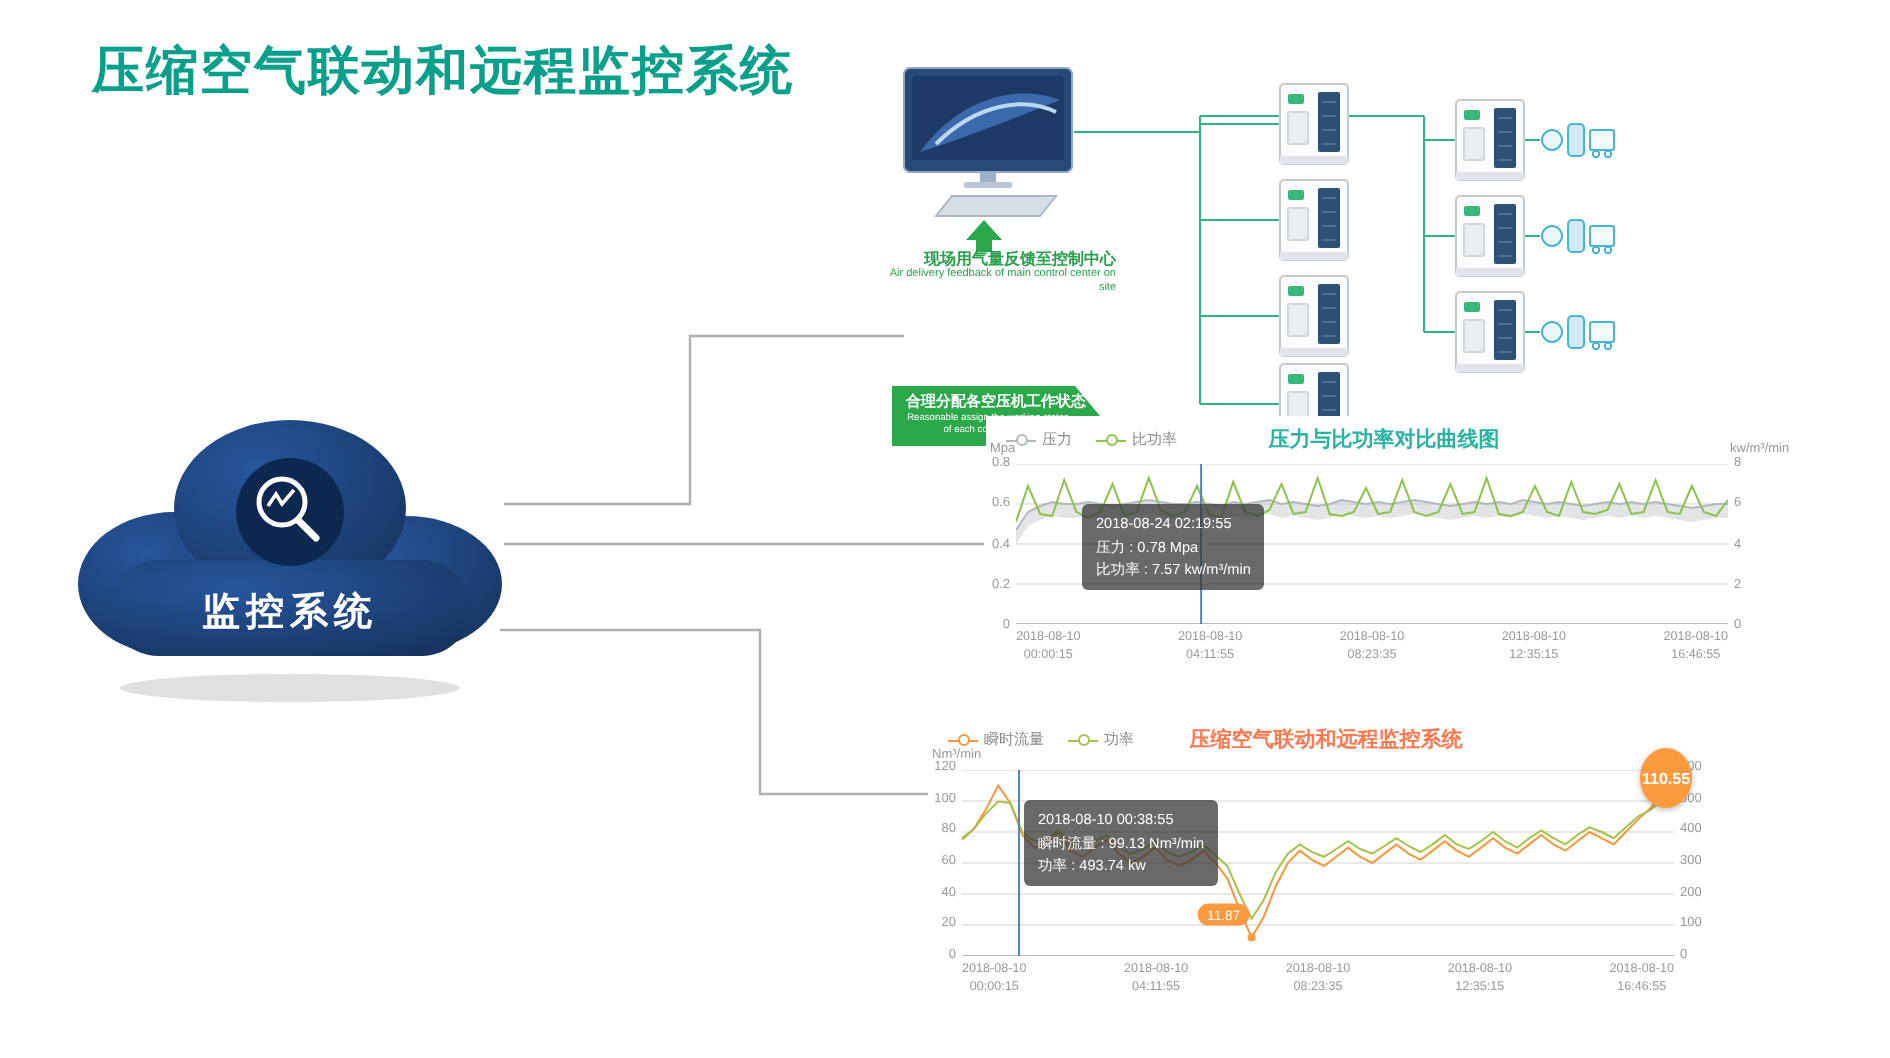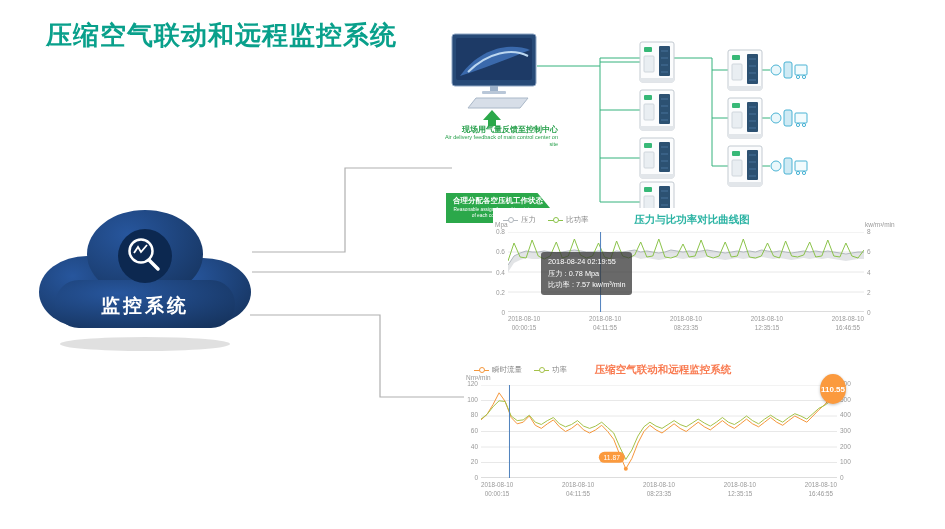--- a/index.html
+++ b/index.html
@@ -355,16 +355,21 @@
         </div>
         <div>
           <div>2018-08-10</div>
           <div>12:35:15</div>
         </div>
         <div>
           <div>2018-08-10</div>
           <div>16:46:55</div>
         </div>
       </div>
+    <div class="tooltip tt-2">
+      <div>2018-08-10 00:38:55</div>
+      <div>瞬时流量 : 99.13 Nm³/min</div>
+      <div>功率 : 493.74 kw</div>
+    </div>
     <div class="badge">110.55</div>
   </div>
 
 </div>
 
 </body></html>

